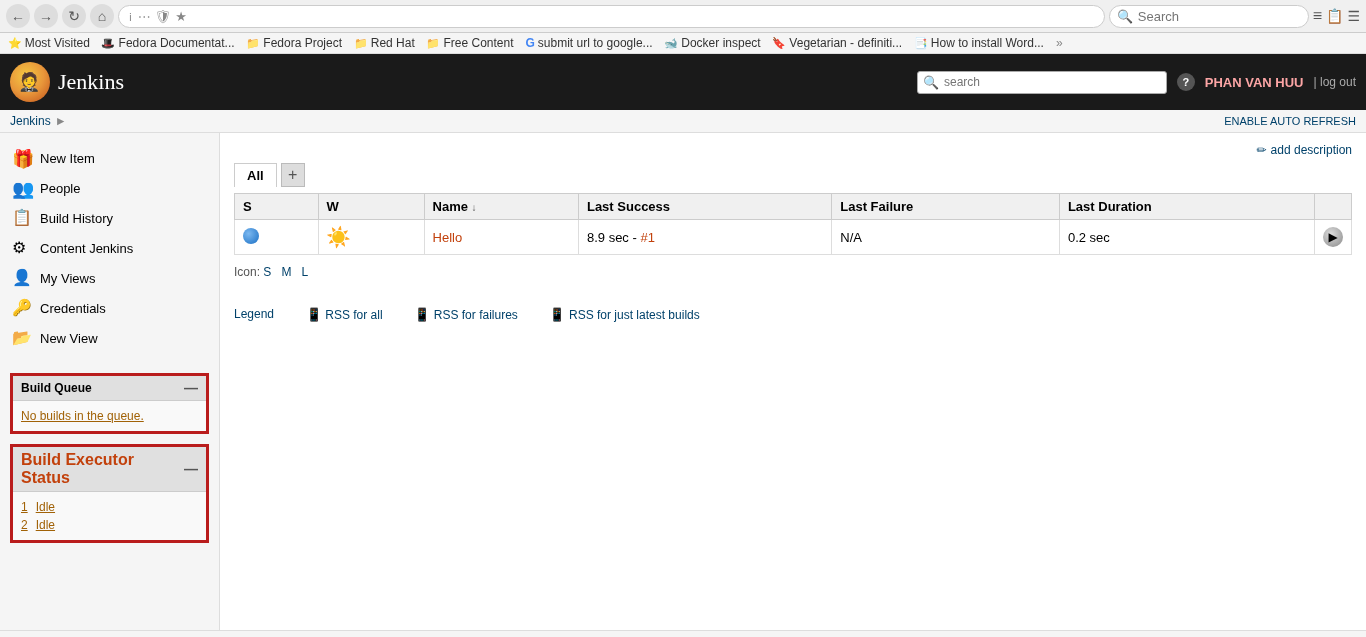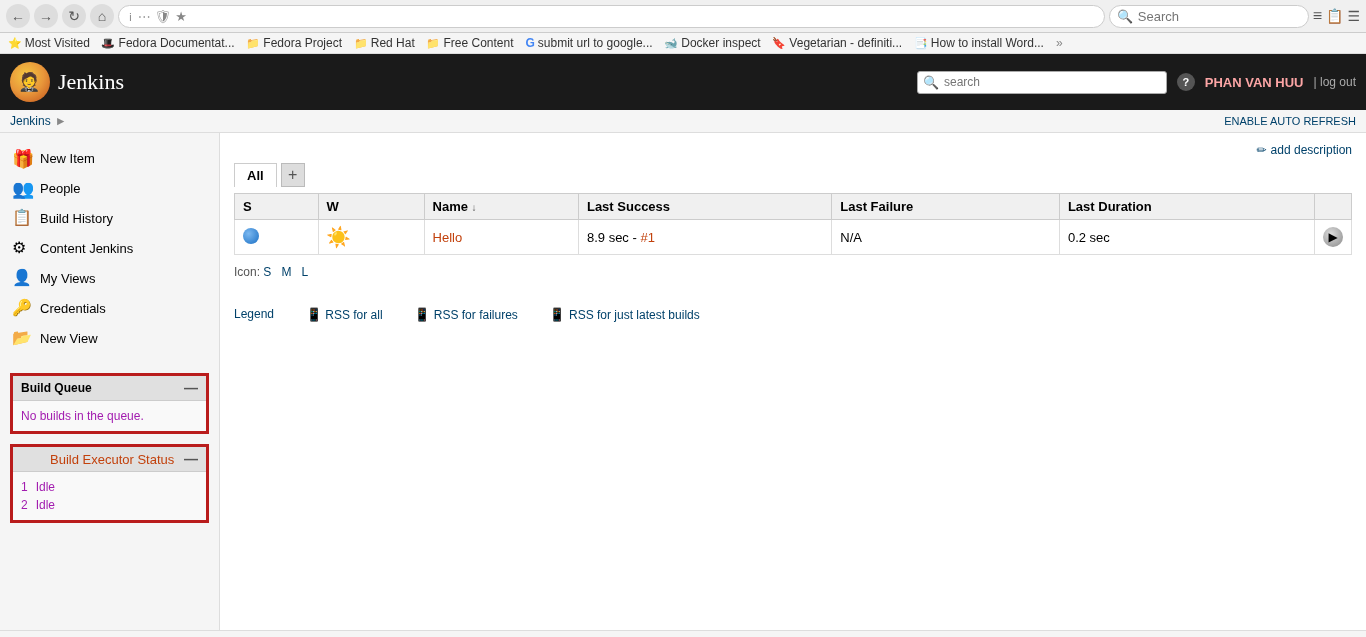--- a/index.html
+++ b/index.html
@@ -200,21 +200,22 @@
       align-items: center;
       font-size: 12px;
       font-weight: bold;
     }
     .panel-collapse-btn {
       color: #555; cursor: pointer; font-size: 14px;
     }
     .panel-body {
       padding: 8px;
       font-size: 12px;
-      color: #a21caf;
+      color: #a16207;
+      text-decoration: underline;
     }
 
     
     .content-area {
       flex: 1;
       padding: 10px 14px;
     }
     .content-header {
       display: flex;
       justify-content: flex-end;
@@ -460,21 +461,21 @@
         <span>Build Queue</span>
         <span class="panel-collapse-btn">—</span>
       </div>
       <div class="panel-body">
         <span>No builds in the queue.</span>
       </div>
     </div>
 
     <div class="build-queue" style="margin-top:8px;">
       <div class="panel-header">
-        <a class="link-style" style="font-weight:normal;font-size:13px;margin-left:29px;">Build Executor Status</a>
+        <a class="link-style" style="font-weight:bold;font-size:16px;">Build Executor Status</a>
         <span class="panel-collapse-btn">—</span>
       </div>
       <div class="panel-body">
         <div style="display:flex;gap:8px;font-size:12px;margin-bottom:4px;">
           <span>1</span>
           <span>Idle</span>
         </div>
         <div style="display:flex;gap:8px;font-size:12px;">
           <span>2</span>
           <span>Idle</span>

